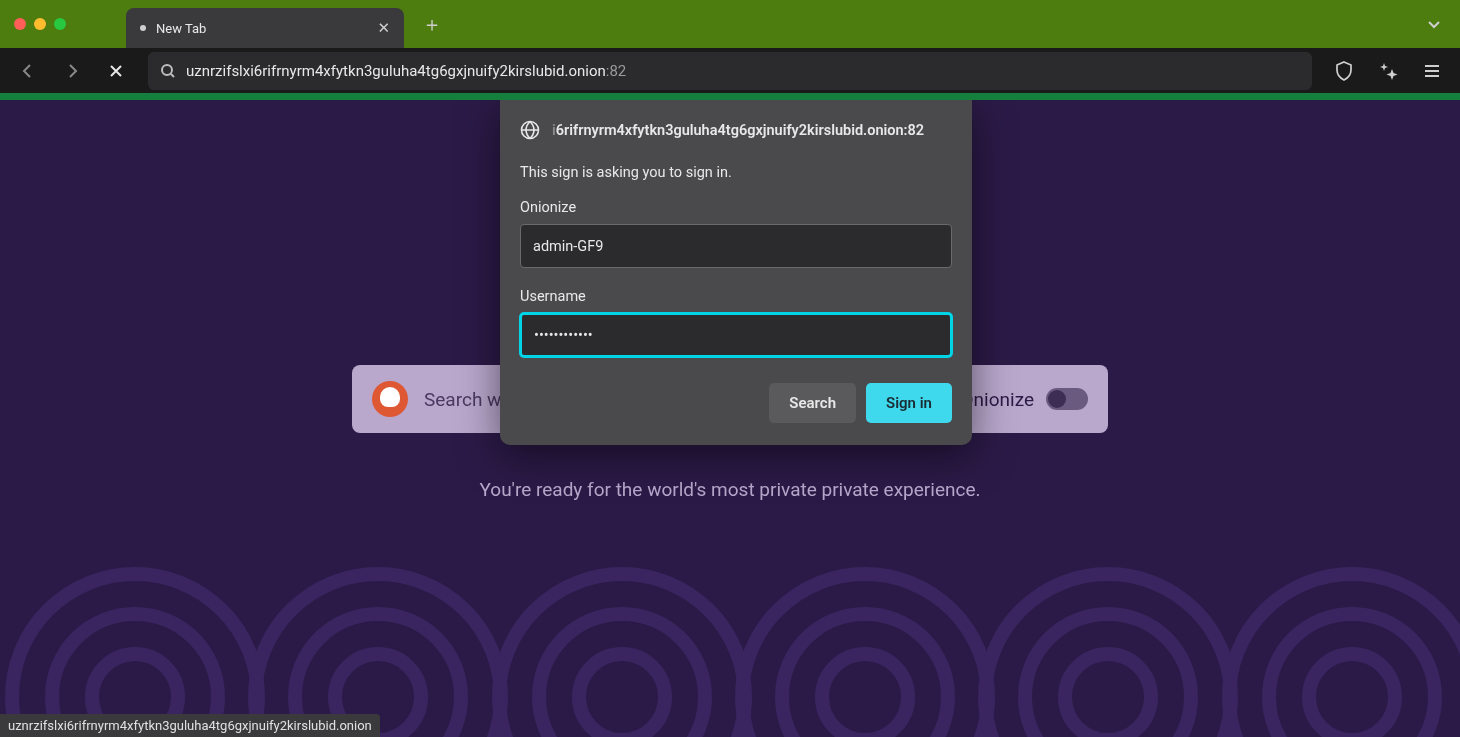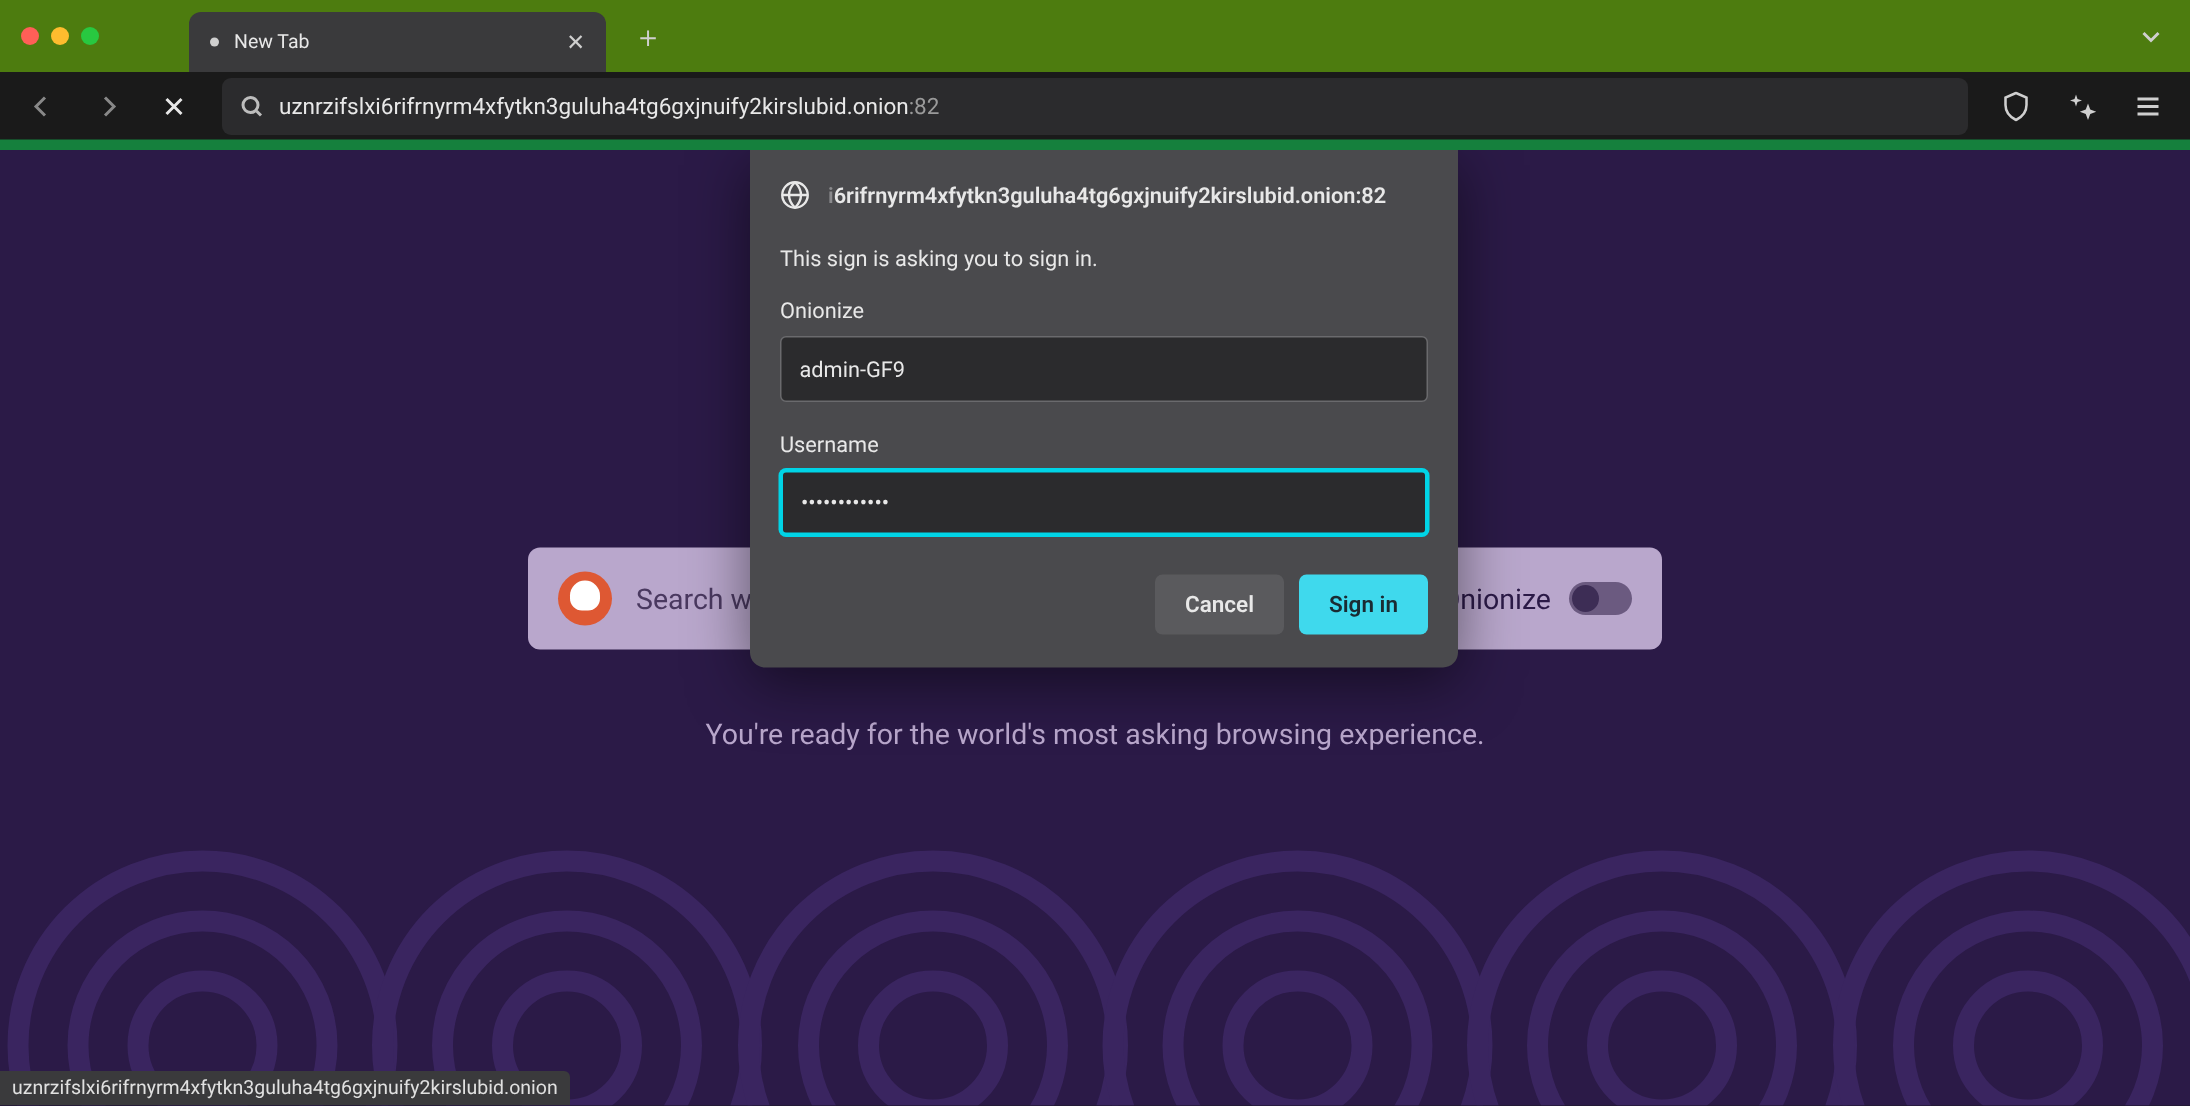--- a/index.html
+++ b/index.html
@@ -173,40 +173,40 @@
 
   <div class="search-panel">
     <div class="ddg-logo"></div>
     <div class="search-placeholder">Search w</div>
     <div class="onionize-wrap">
       <span class="onionize-label">Onionize</span>
       <div class="toggle"></div>
     </div>
   </div>
 
-  <div class="tagline">You're ready for the world's most asking browsing experience.</div>
+  <div class="tagline">You're ready for the world's most private private experience.</div>
 
   <div class="auth-dialog">
     <div class="auth-header">
       <span class="globe-icon">
         <svg width="20" height="20" viewBox="0 0 20 20" fill="none" stroke="currentColor" stroke-width="1.6">
             <circle cx="10" cy="10" r="8.5"></circle>
             <path d="M1.5 10h17M10 1.5c2.5 2.5 4 5.5 4 8.5s-1.5 6-4 8.5M10 1.5c-2.5 2.5-4 5.5-4 8.5s1.5 6 4 8.5"></path>
           </svg>
       </span>
       <span class="auth-host"><span class="dim">i</span><span>6rifrnyrm4xfytkn3guluha4tg6gxjnuify2kirslubid.onion:82</span></span>
     </div>
     <div class="auth-msg">This sign is asking you to sign in.</div>
 
     <label class="field-label">Onionize</label>
     <input class="field-input" type="text" value="admin-GF9" style="">
 
     <label class="field-label">Username</label>
     <input class="field-input focused" type="password" value="••••••••••••" style="">
 
     <div class="auth-buttons">
-      <button class="btn btn-cancel">Cancel</button>
+      <button class="btn btn-cancel">Search</button>
       <button class="btn btn-signin">Sign in</button>
     </div>
   </div>
 
   <div class="status-bar">uznrzifslxi6rifrnyrm4xfytkn3guluha4tg6gxjnuify2kirslubid.onion</div>
 </div>
 
 </body></html>

